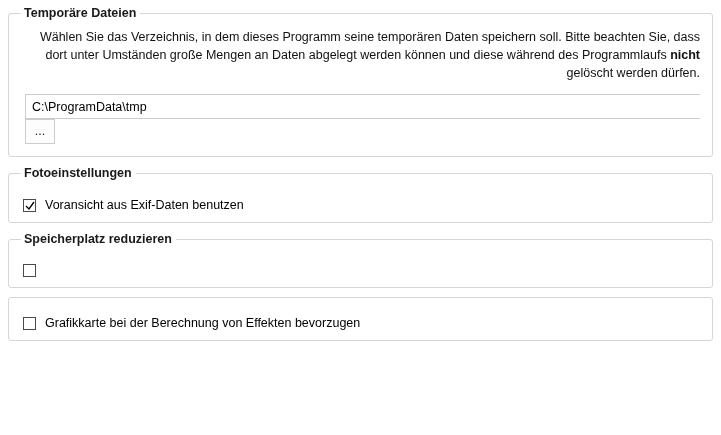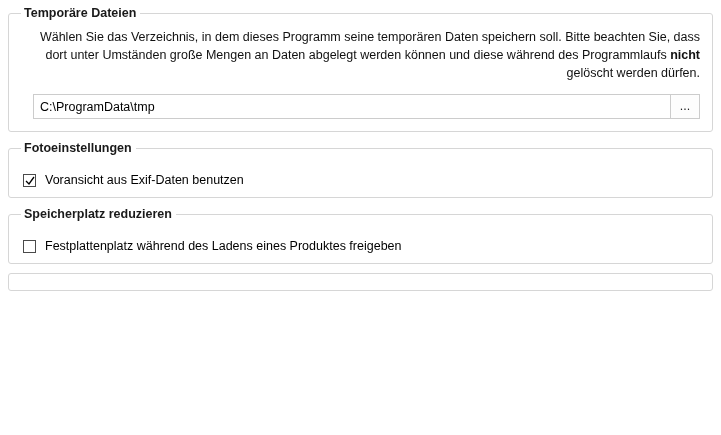--- a/index.html
+++ b/index.html
@@ -43,21 +43,22 @@
     margin: 2px 2px 0 2px;
     color: #111111;
     text-align: right;
   }
   .desc b {
     font-weight: bold;
   }
   .path-row {
     display: flex;
     align-items: stretch;
-    margin: 12px 2px 2px 14px;
+    margin: 12px 2px 2px 6px;
+    flex-direction: column;
   }
   .path-input {
     flex: 1 1 auto;
     height: 25px;
     box-sizing: border-box;
     border: 1px solid #cccccc;
     border-right: none;
     background: #ffffff;
     font-family: "Liberation Sans", sans-serif;
     font-size: 12.5px;
@@ -130,20 +131,23 @@
         </svg>
       </span>
       <span class="check-label">Voransicht aus Exif-Daten benutzen</span>
     </div>
   </fieldset>
 
   <fieldset class="group">
     <legend>Speicherplatz reduzieren</legend>
     <div class="check-row">
       <span class="checkbox"></span>
-      <span class="check-label">Festplattenplatz während des Ladens eines Produktes freigeben</span>
     </div>
   </fieldset>
 
   <fieldset class="group">
+    <div class="check-row">
+      <span class="checkbox"></span>
+      <span class="check-label">Grafikkarte bei der Berechnung von Effekten bevorzugen</span>
+    </div>
   </fieldset>
 
 </div>
 
 </body></html>

